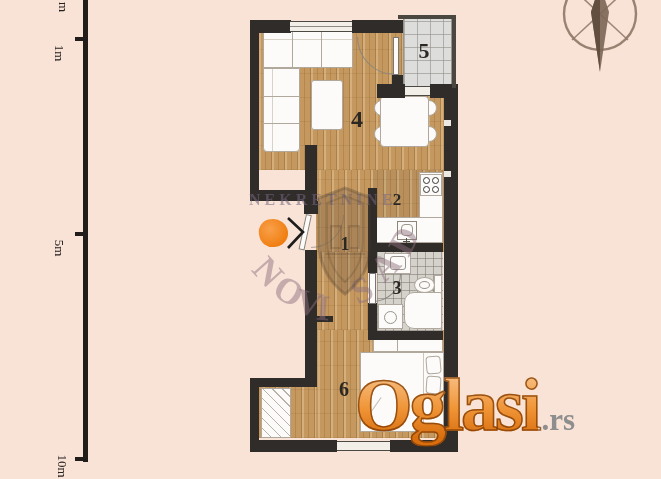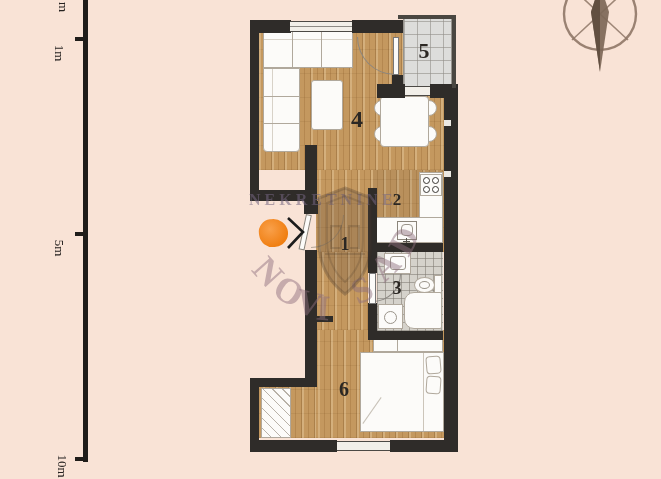--- a/index.html
+++ b/index.html
@@ -186,14 +186,17 @@
   <div class="room-lbl" style="left:397px;top:200px;font-size:17px;">2</div>
   <div class="room-lbl" style="left:345px;top:244px;font-size:18px;">1</div>
   <div class="room-lbl" style="left:397px;top:288px;font-size:18px;">3</div>
   <div class="room-lbl" style="left:344px;top:389px;font-size:20px;">6</div>
 
   <div id="entry-blob"></div>
   <svg class="abs" style="left:285px;top:215px;" width="22" height="36" viewBox="0 0 22 36">
     <polyline points="3,3 18,17 3,33" fill="none" stroke="#1c1c1c" stroke-width="2.6"></polyline>
   </svg>
 
+  <div id="oglasi">
+    <span class="big">Oglasi</span><span class="tld">.rs</span>
+  </div>
 
 </div>
 
 </body></html>

